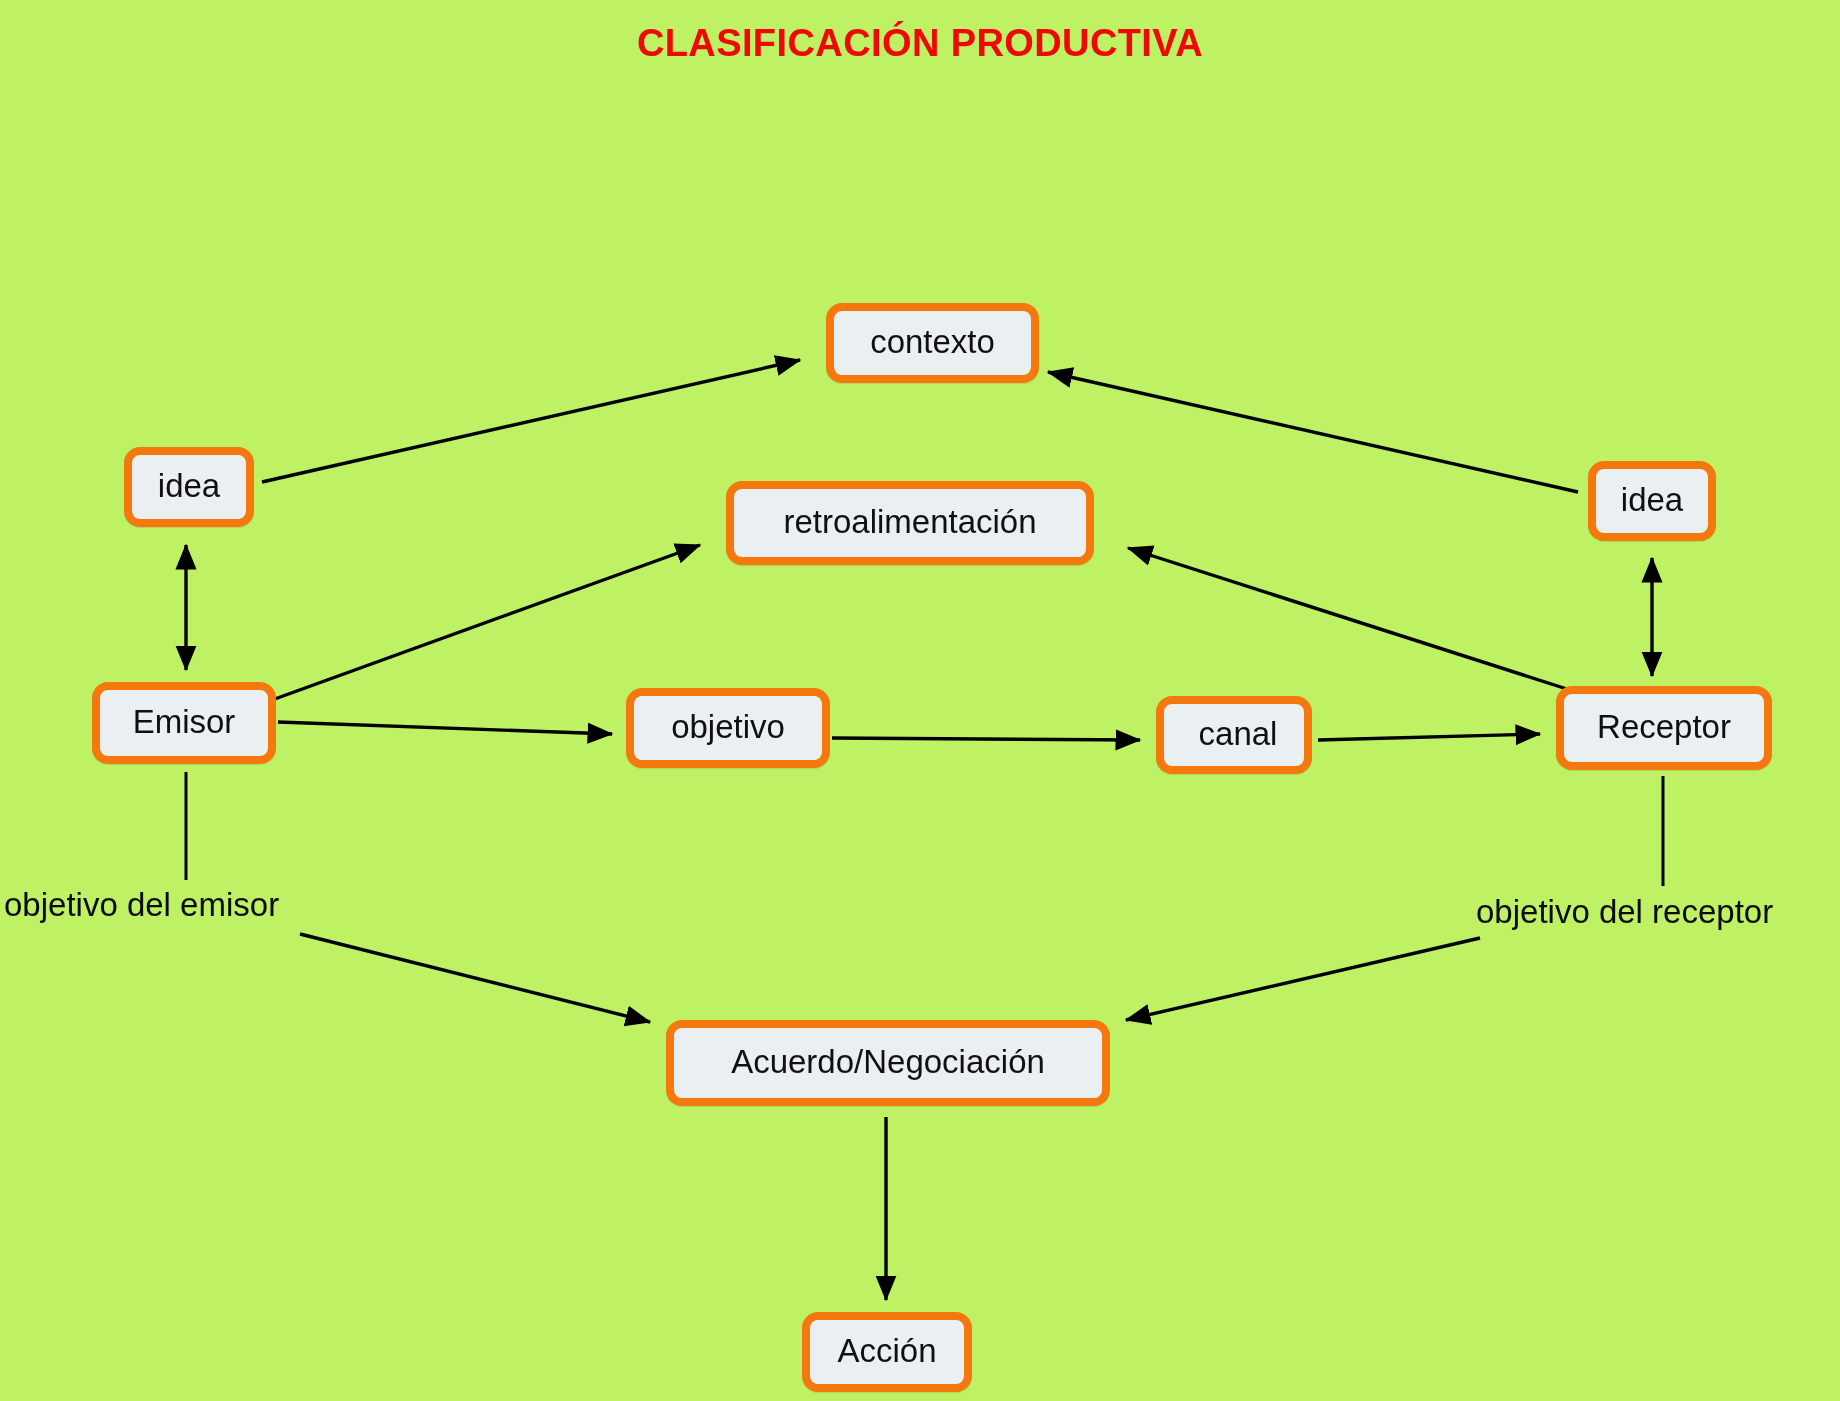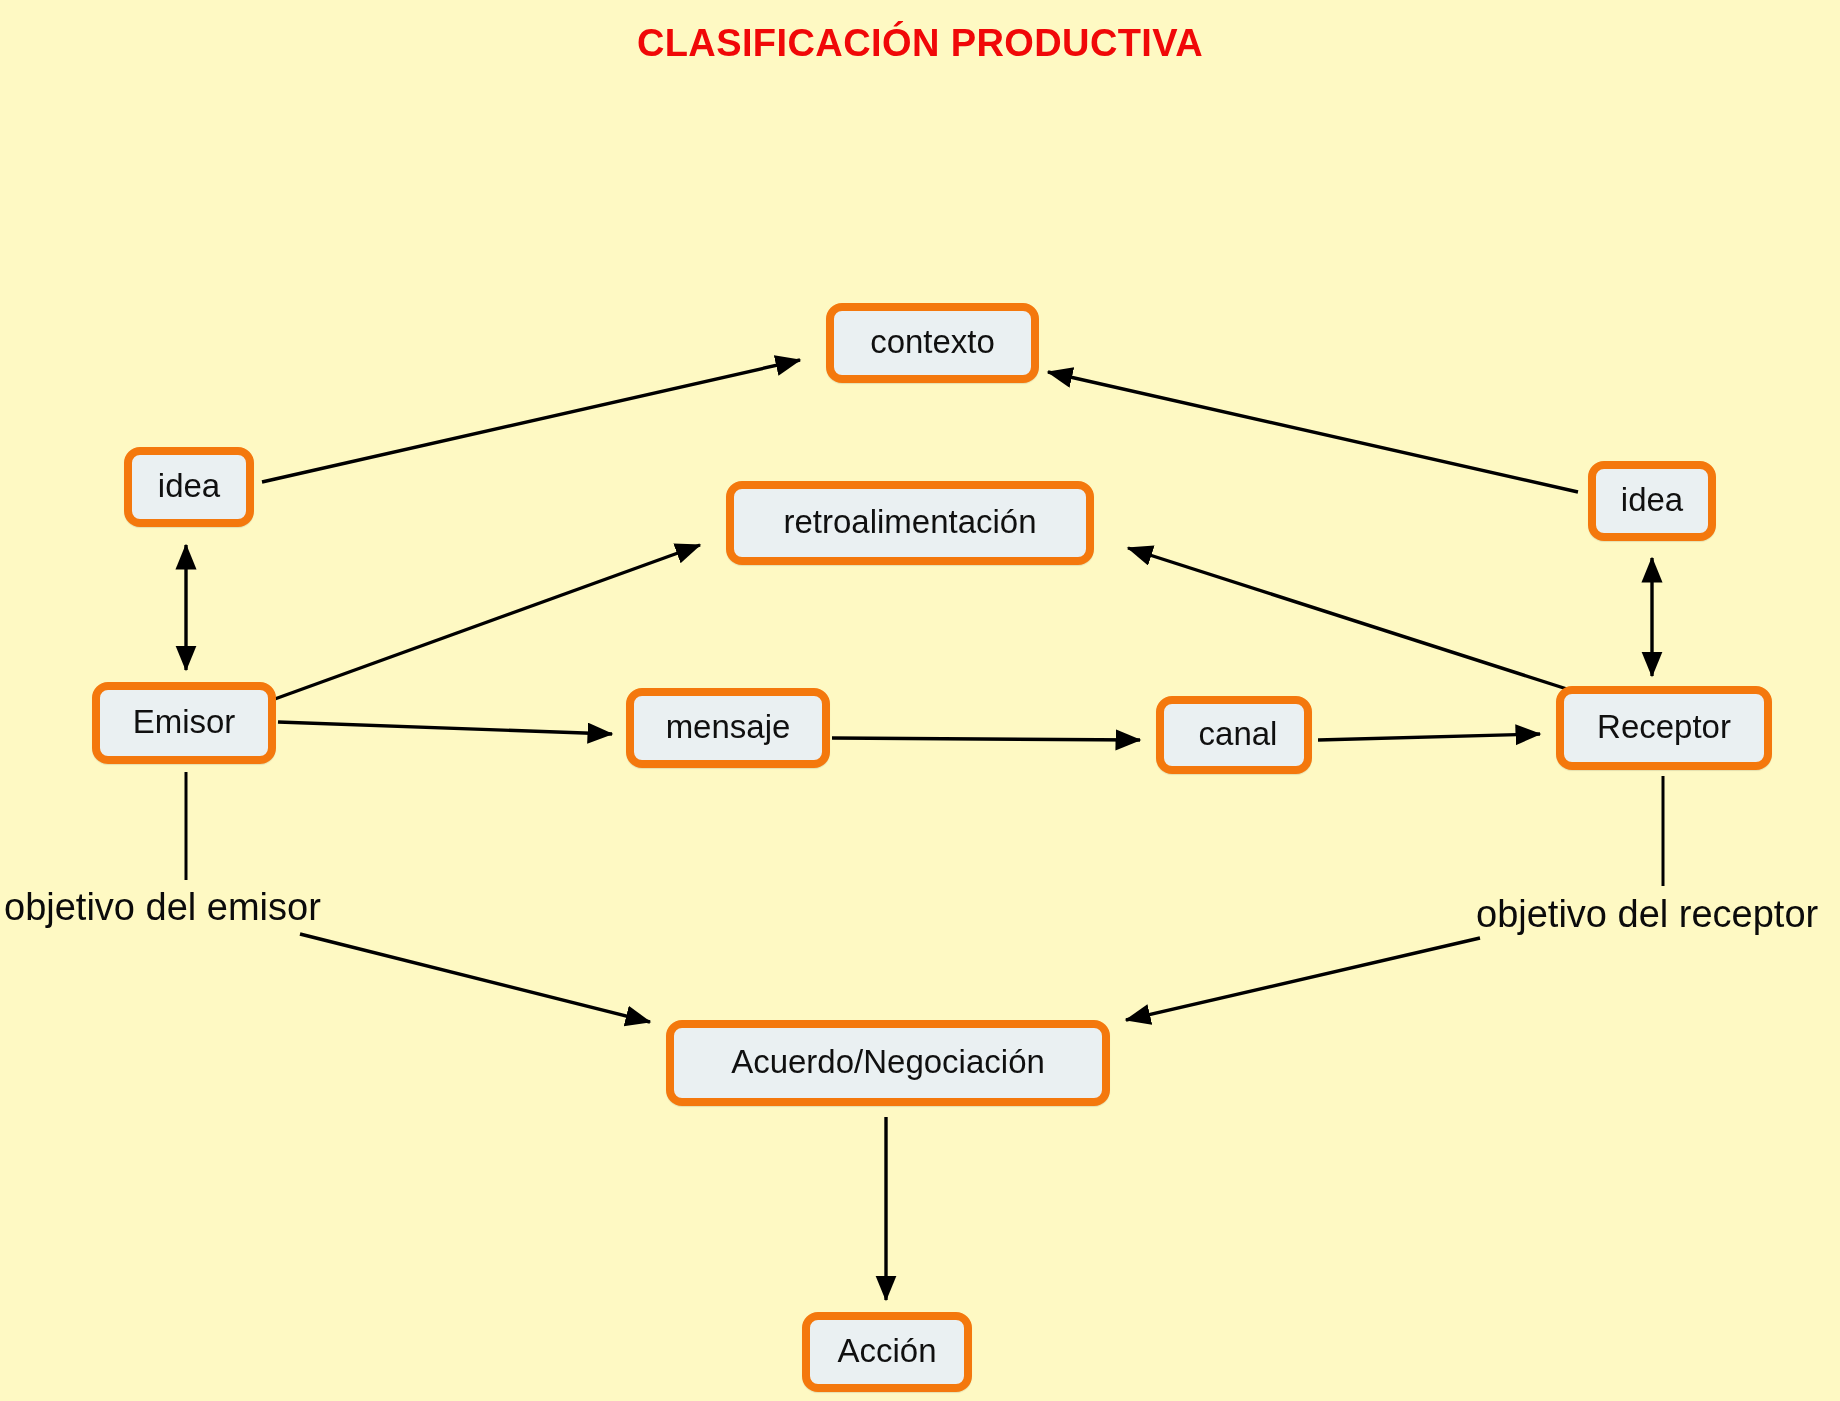--- a/index.html
+++ b/index.html
@@ -4,21 +4,21 @@
 <style>
   html, body {
     margin: 0;
     padding: 0;
     background: #ffffff;
   }
   #stage {
     position: relative;
     width: 1840px;
     height: 1401px;
-    background: #fef9c3;
+    background: #bef264;
     overflow: hidden;
     font-family: "Liberation Sans", "DejaVu Sans", sans-serif;
   }
   #diagram-title {
     position: absolute;
     left: 0;
     top: 22px;
     width: 1840px;
     text-align: center;
     font-family: "Liberation Sans", "DejaVu Sans", sans-serif;
@@ -50,21 +50,21 @@
     font-size: 33px;
     line-height: 1;
     white-space: nowrap;
     box-shadow: 0 1px 1px rgba(0,0,0,0.10);
   }
   .node .node-label { display: block; padding-bottom: 3px; }
   .free-label {
     position: absolute;
     color: #0b0b0b;
     font-family: "Liberation Sans", "DejaVu Sans", sans-serif;
-    font-size: 38px;
+    font-size: 33px;
     line-height: 1;
     white-space: nowrap;
   }
 </style>
 </head>
 <body>
 
 <div id="stage">
 
   <div id="diagram-title">CLASIFICACIÓN PRODUCTIVA</div>
@@ -122,21 +122,21 @@
 
   <div class="node" style="left:1588px; top:461px; width:128px; height:80px;">
     <span class="node-label">idea</span>
   </div>
 
   <div class="node" style="left:92px; top:682px; width:184px; height:82px;align-items:center;">
     <span class="node-label">Emisor</span>
   </div>
 
   <div class="node" style="left:626px; top:688px; width:204px; height:80px;">
-    <span class="node-label">mensaje</span>
+    <span class="node-label">objetivo</span>
   </div>
 
   <div class="node" style="left:1156px; top:696px; width:156px; height:78px;padding-left:8px;">
     <span class="node-label">canal</span>
   </div>
 
   <div class="node" style="left:1556px; top:686px; width:216px; height:84px;">
     <span class="node-label">Receptor</span>
   </div>
 

